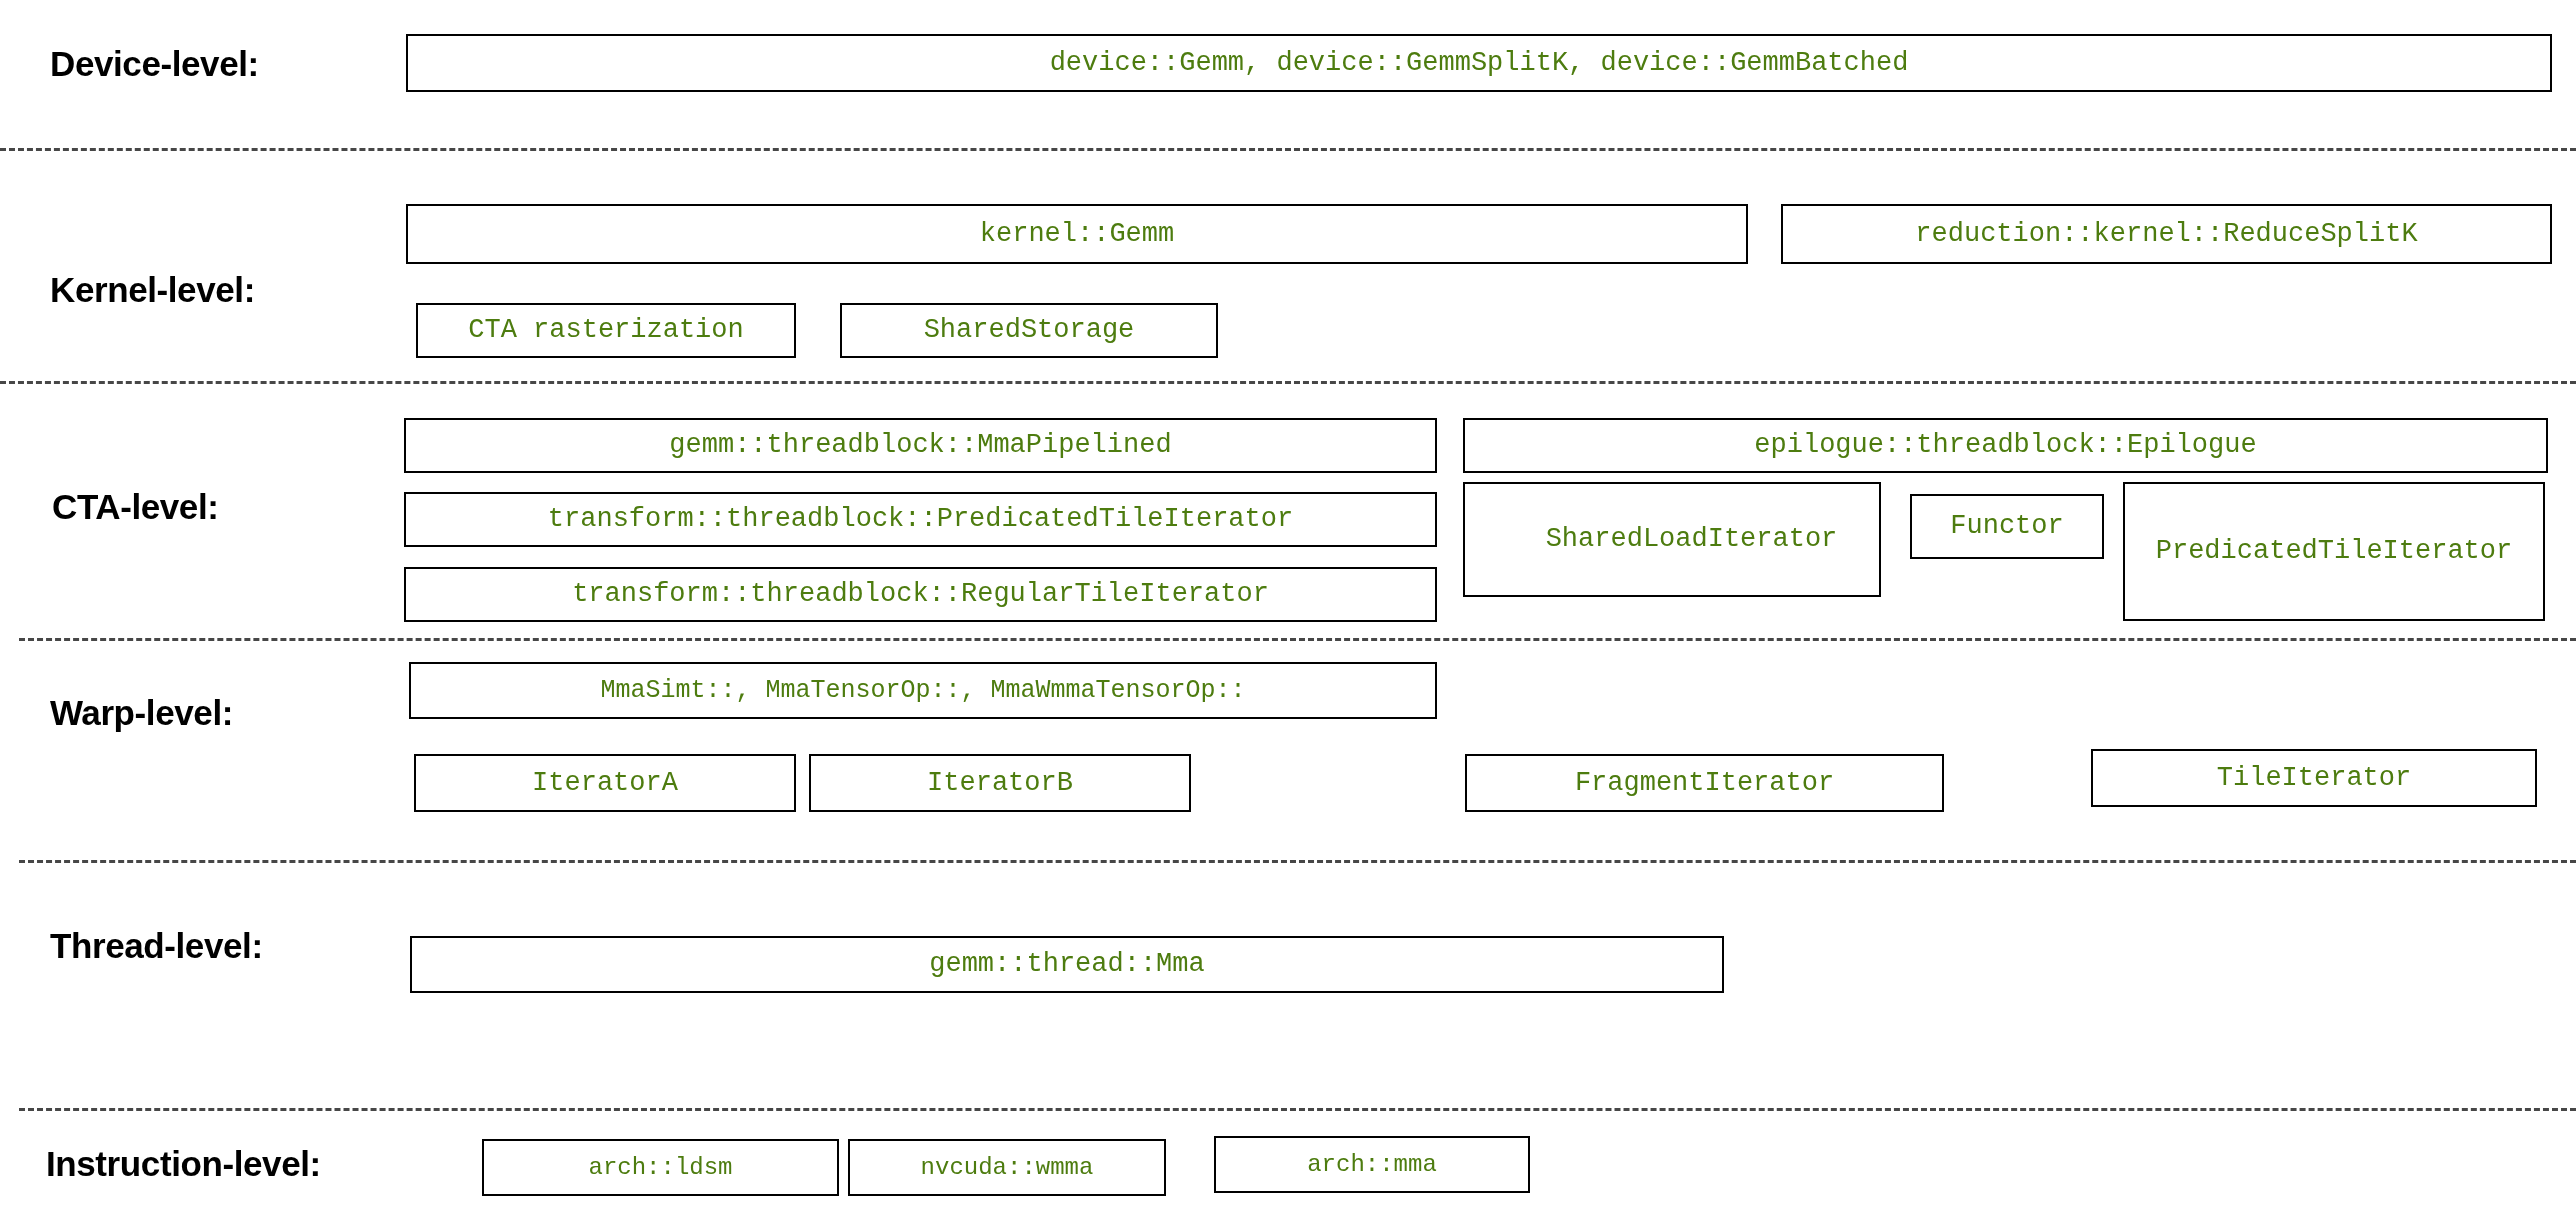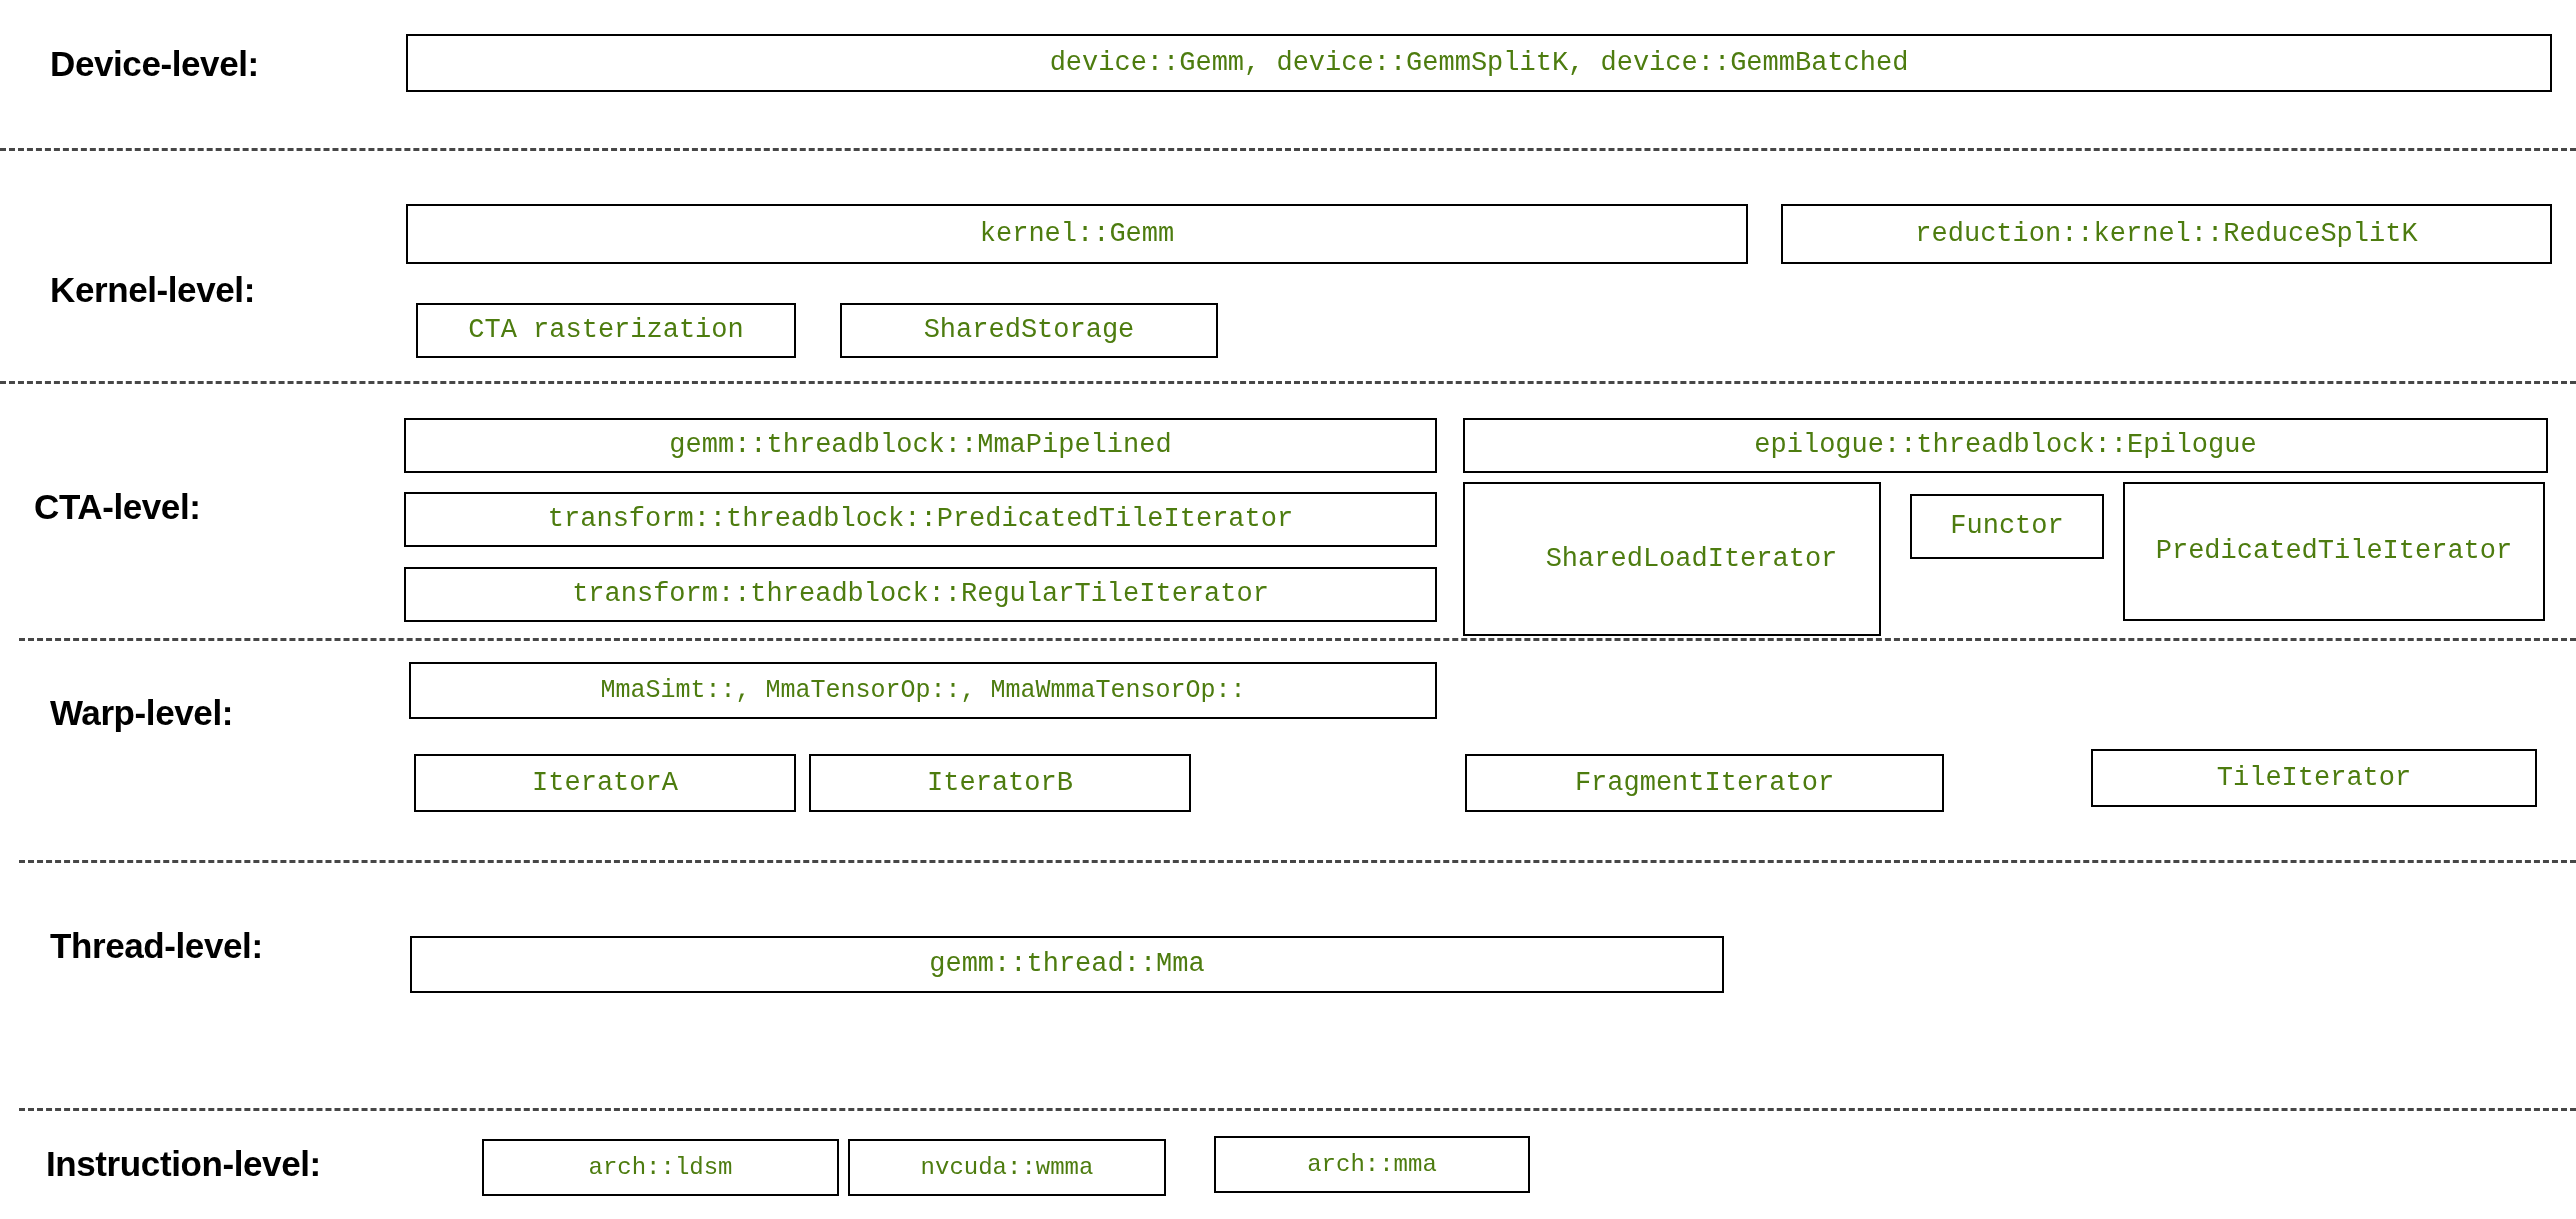--- a/index.html
+++ b/index.html
@@ -86,39 +86,39 @@
   <div class="box f36" style="left:416px; top:303px; width:380px; height:55px;">
     <span class="txt">CTA rasterization</span>
   </div>
 
   <div class="box f36" style="left:840px; top:303px; width:378px; height:55px;">
     <span class="txt">SharedStorage</span>
   </div>
 
   <div class="sep" style="left:0px; top:381px; width:2576px;"></div>
 
-  <div class="level-label" style="left:34px; top:489px;">CTA-level:</div>
+  <div class="level-label" style="left:52px; top:489px;">CTA-level:</div>
 
   <div class="box f36" style="left:404px; top:418px; width:1033px; height:55px;">
     <span class="txt">gemm::threadblock::MmaPipelined</span>
   </div>
 
   <div class="box f36" style="left:1463px; top:418px; width:1085px; height:55px;">
     <span class="txt">epilogue::threadblock::Epilogue</span>
   </div>
 
   <div class="box f36" style="left:404px; top:492px; width:1033px; height:55px;">
     <span class="txt">transform::threadblock::PredicatedTileIterator</span>
   </div>
 
   <div class="box f36" style="left:404px; top:567px; width:1033px; height:55px;">
     <span class="txt">transform::threadblock::RegularTileIterator</span>
   </div>
 
-  <div class="box f36" style="left:1463px; top:482px; width:418px; height:154px;padding-left:39px;">
+  <div class="box f36" style="left:1463px; top:482px; width:418px; height:115px;padding-left:39px;">
     <span class="txt">SharedLoadIterator</span>
   </div>
 
   <div class="box f36" style="left:1910px; top:494px; width:194px; height:65px;">
     <span class="txt">Functor</span>
   </div>
 
   <div class="box f36" style="left:2123px; top:482px; width:422px; height:139px;">
     <span class="txt">PredicatedTileIterator</span>
   </div>

